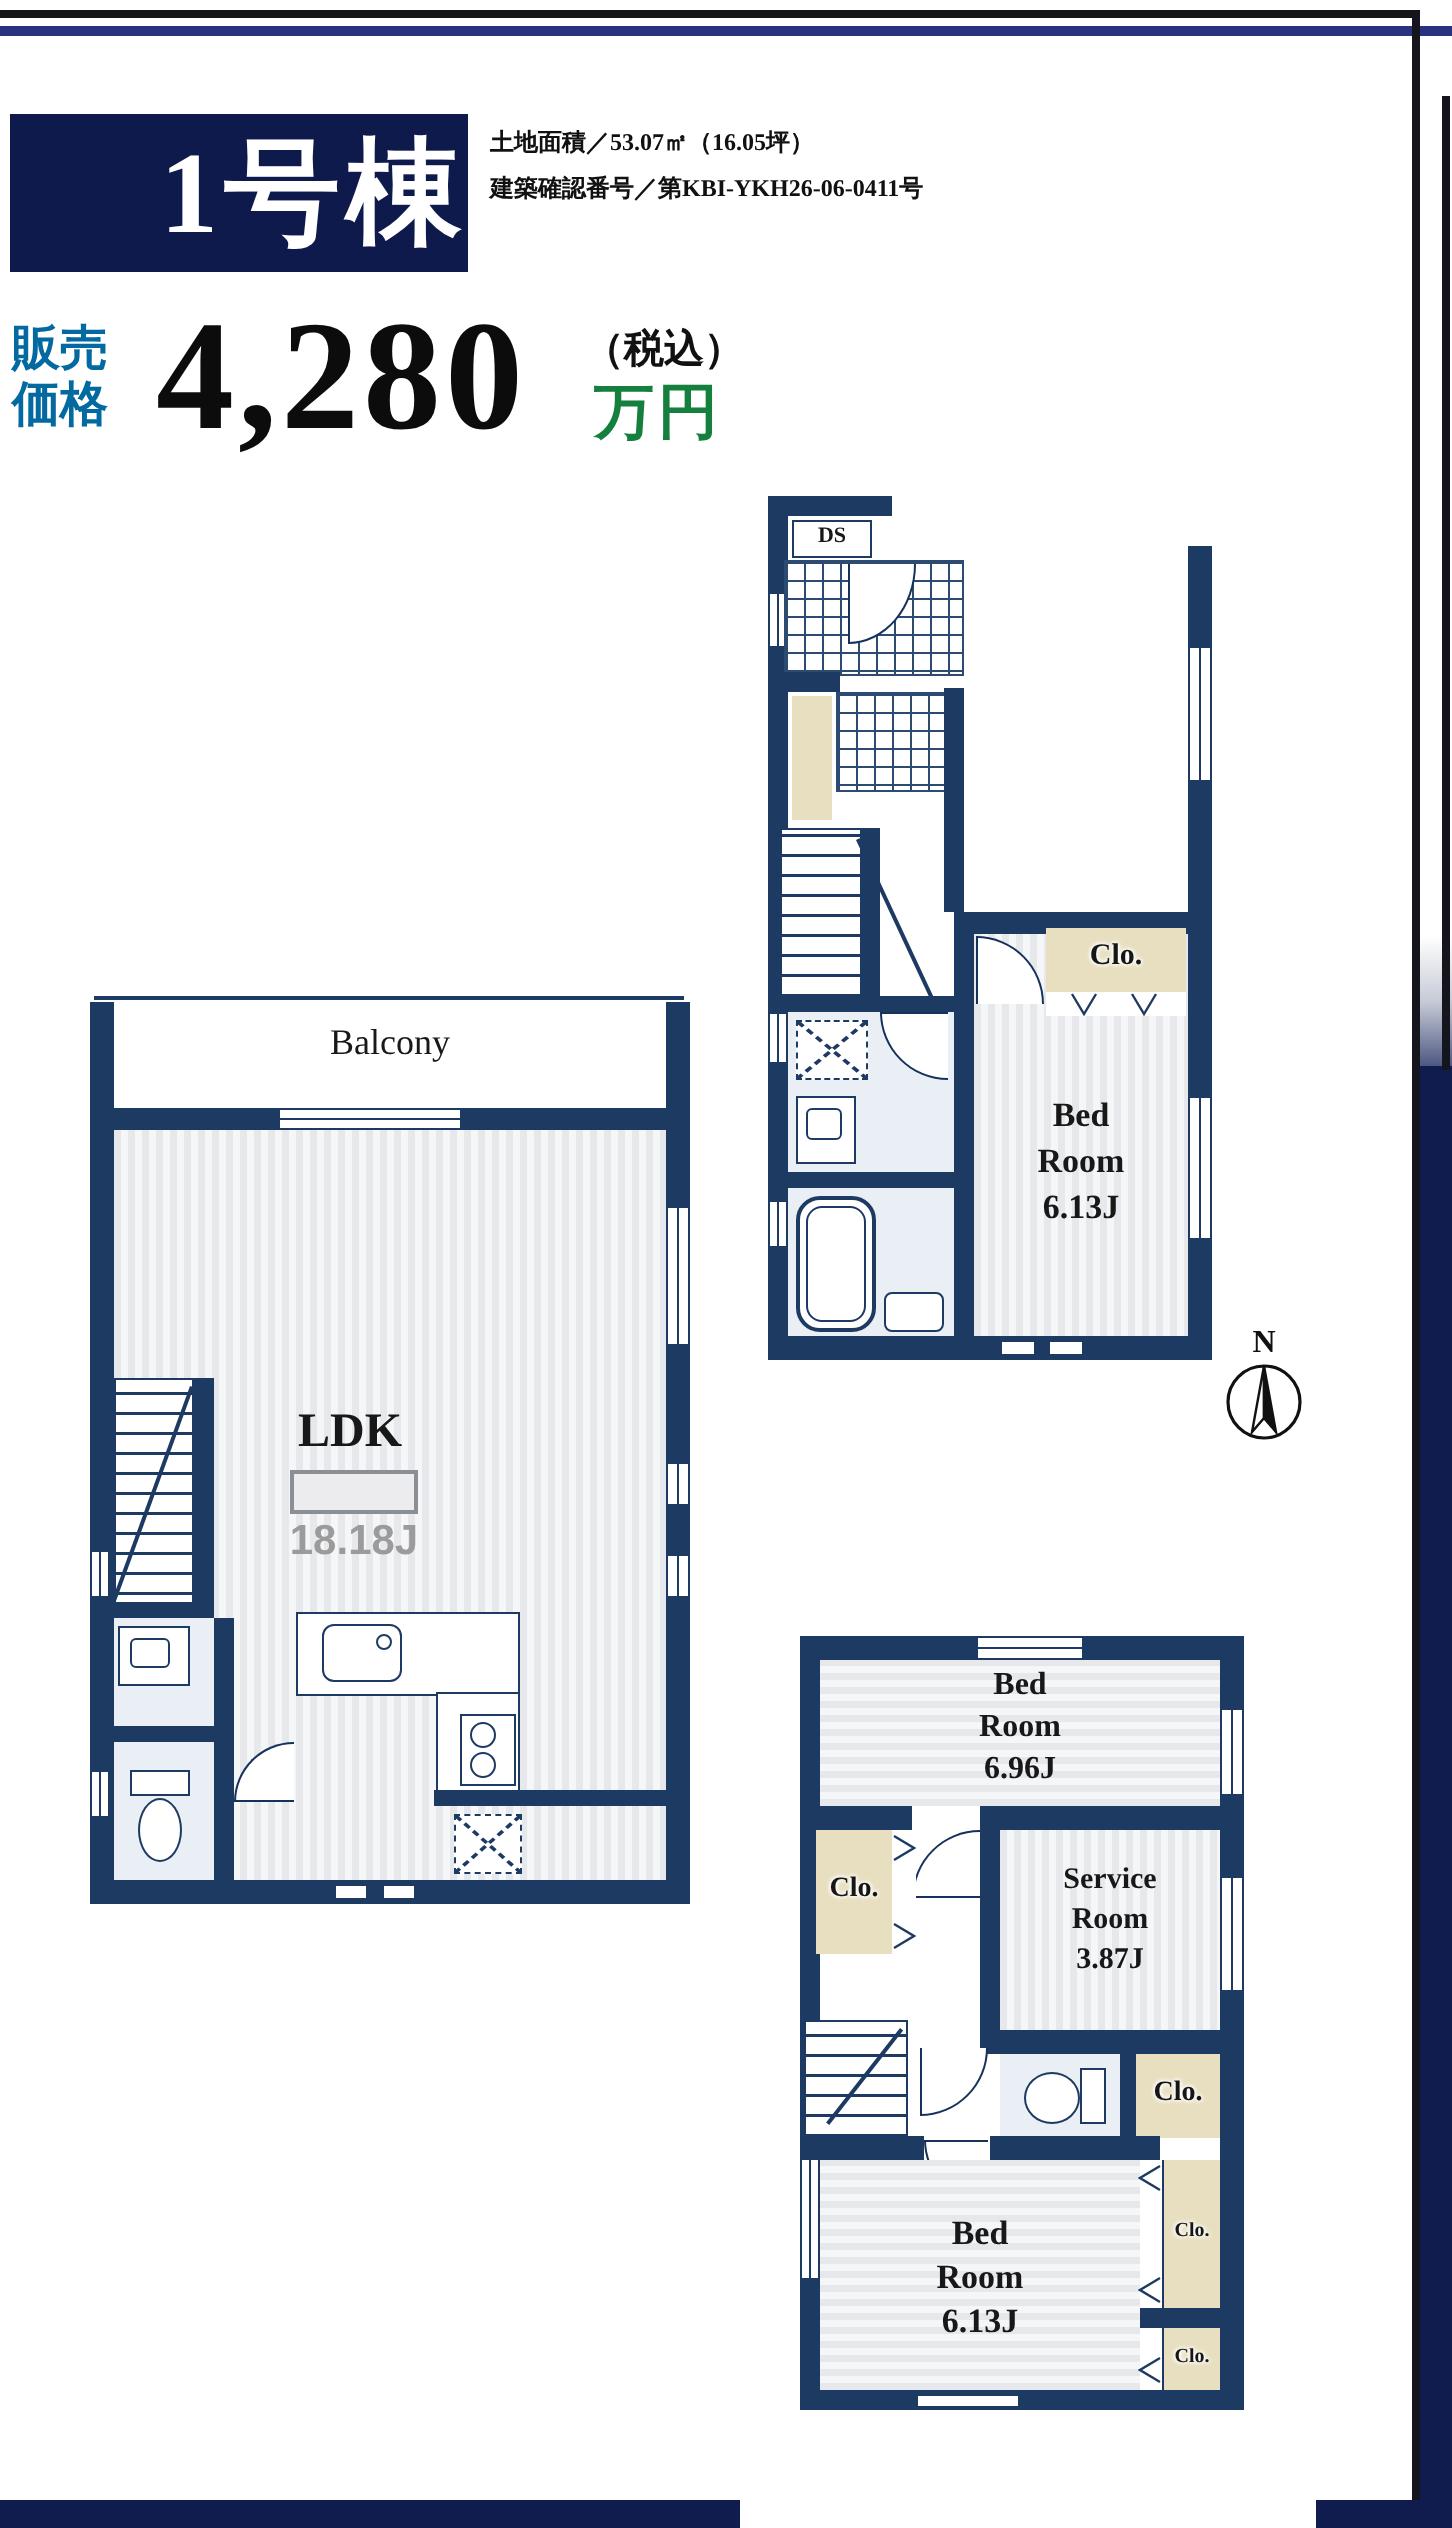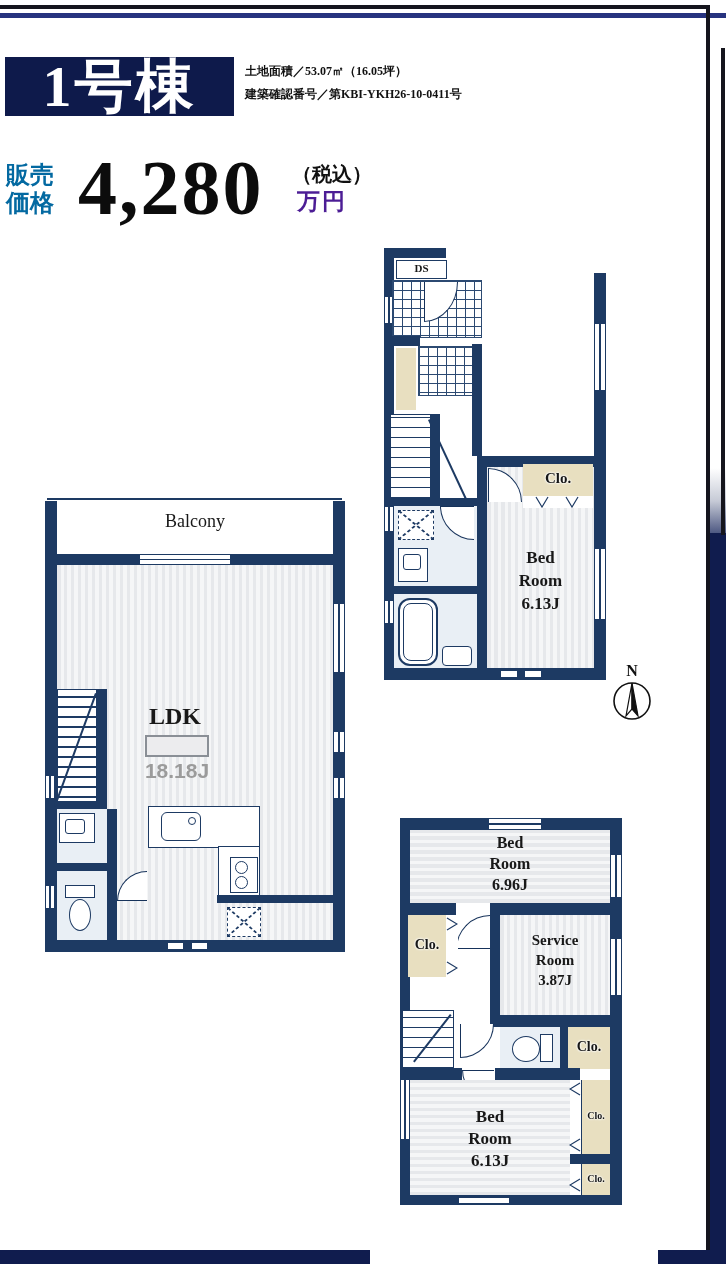--- a/index.html
+++ b/index.html
@@ -51,45 +51,45 @@
 
   <div class="abs" style="left:0;top:5px;width:710px;height:3.5px;background:#15151d;"></div>
   <div class="abs" style="left:0;top:13px;width:726px;height:4.5px;background:#27337f;"></div>
   <div class="abs" style="left:706px;top:5px;width:3.5px;height:1259px;background:#15151d;"></div>
   <div class="abs" style="left:710px;top:468px;width:16px;height:66px;background:linear-gradient(#ffffff,#c6cad6,#4a5580);"></div>
   <div class="abs" style="left:710px;top:533px;width:16px;height:731px;background:#101c4e;"></div>
   <div class="abs" style="left:721px;top:48px;width:3.5px;height:487px;background:#15151d;"></div>
   <div class="abs" style="left:0;top:1250px;width:370px;height:14px;background:#101c4e;"></div>
   <div class="abs" style="left:658px;top:1250px;width:68px;height:14px;background:#101c4e;"></div>
 
-  <div class="badge" style="left:5px;top:57px;width:229px;height:59px;font-size:58px;">
+  <div class="badge" style="left:5px;top:57px;width:229px;height:79px;font-size:58px;justify-content:flex-end;">
     <span>1号棟</span>
   </div>
 
   <div class="details" style="left:245px;top:60px;">
     <div>土地面積／53.07㎡（16.05坪）</div>
-    <div>建築確認番号／第KBI-YKH26-10-0411号</div>
+    <div>建築確認番号／第KBI-YKH26-06-0411号</div>
   </div>
 
   <div class="abs" style="left:6px;top:161px;font-size:24px;line-height:28px;font-weight:bold;color:#0369a1;">
     <div>販売</div>
     <div>価格</div>
   </div>
   <div class="abs" style="left:78px;top:148px;font-size:78px;line-height:80px;font-weight:bold;color:#0c0c0c;letter-spacing:2px;">4,280</div>
   <div class="abs" style="left:292px;top:161px;font-size:20px;font-weight:bold;color:#111;">（税込）</div>
-  <div class="abs" style="left:297px;top:186px;font-size:23px;font-weight:bold;color:#4c1d95;letter-spacing:2px;">万円</div>
+  <div class="abs" style="left:297px;top:186px;font-size:30px;font-weight:bold;color:#15803d;letter-spacing:2px;">万円</div>
 
   <div class="abs" style="left:384px;top:248px;width:222px;height:432px;">
     <div class="wall" style="left:0;top:0;width:62px;height:10px;"></div>
     <div class="wall" style="left:0;top:0;width:10px;height:432px;"></div>
     <div class="win-v" style="left:1px;top:48px;width:8px;height:28px;"></div>
     <div class="win-v" style="left:1px;top:258px;width:8px;height:26px;"></div>
     <div class="win-v" style="left:1px;top:352px;width:8px;height:24px;"></div>
 
-    <div class="whitebox" style="left:12px;top:12px;width:51px;height:19px;">
+    <div class="whitebox" style="left:12px;top:12px;width:40px;height:19px;">
       <div class="room-label" style="left:0;top:1px;width:100%;font-size:11px;">DS</div>
     </div>
 
     <div class="tile" style="left:8px;top:32px;width:88px;height:56px;"></div>
     <div class="arc br" style="left:40px;top:34px;width:34px;height:40px;"></div>
     <div class="wall" style="left:8px;top:88px;width:28px;height:10px;"></div>
     <div class="tile" style="left:34px;top:98px;width:55px;height:48px;"></div>
     <div class="tan" style="left:12px;top:100px;width:20px;height:62px;"></div>
     <div class="wall" style="left:88px;top:96px;width:10px;height:112px;"></div>
 

